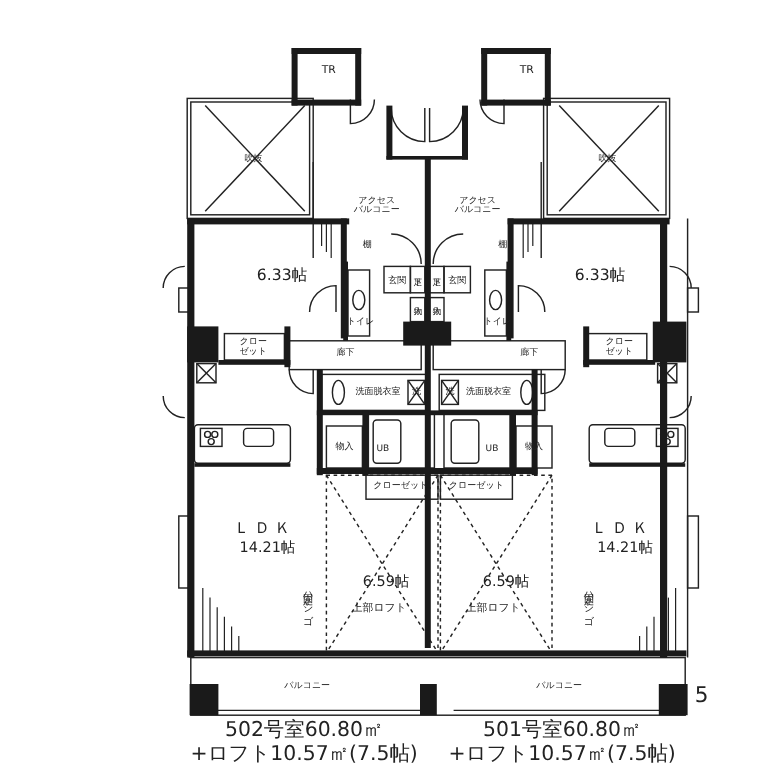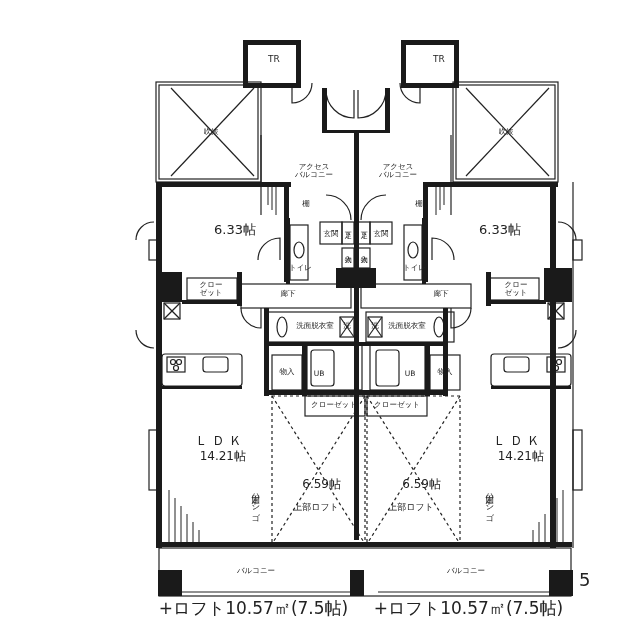--- a/index.html
+++ b/index.html
@@ -258,18 +258,20 @@
   <div class="lbl room-big" style="left:448px;top:434px;width:60px;font-size:13px;letter-spacing:4px;">ＬＤＫ</div>
   <div class="lbl room-big" style="left:448px;top:450px;width:60px;font-size:12px;">14.21帖</div>
   <div class="lbl room-big" style="left:355px;top:478px;width:50px;font-size:12px;">6.59帖</div>
   <div class="lbl room-sm" style="left:350px;top:503px;width:50px;">上部ロフト</div>
   <div class="lbl vert" style="left:449px;top:488px;">固定ハシゴ</div>
   <div class="lbl room-xs" style="left:400px;top:567px;width:60px;">バルコニー</div>
 
   <div class="lbl" style="left:543px;top:570px;font-size:18px;">5</div>
 
   <div class="caption" style="left:110px;top:598px;width:215px;">
+    <div>502号室60.80㎡</div>
     <div>+ロフト10.57㎡(7.5帖)</div>
   </div>
   <div class="caption" style="left:325px;top:598px;width:215px;">
+    <div>501号室60.80㎡</div>
     <div>+ロフト10.57㎡(7.5帖)</div>
   </div>
 </div>
 
 </body></html>

